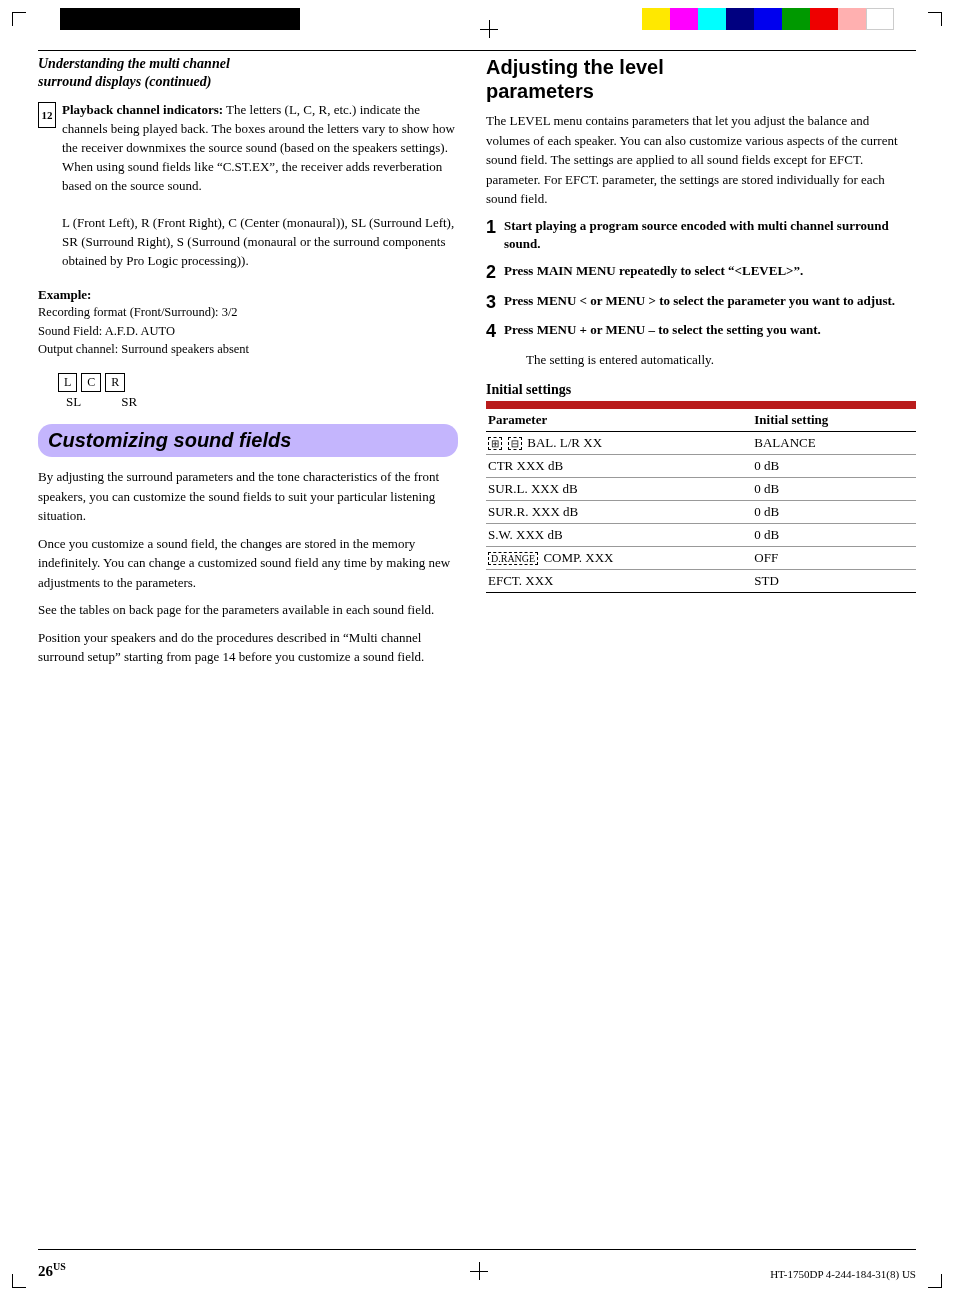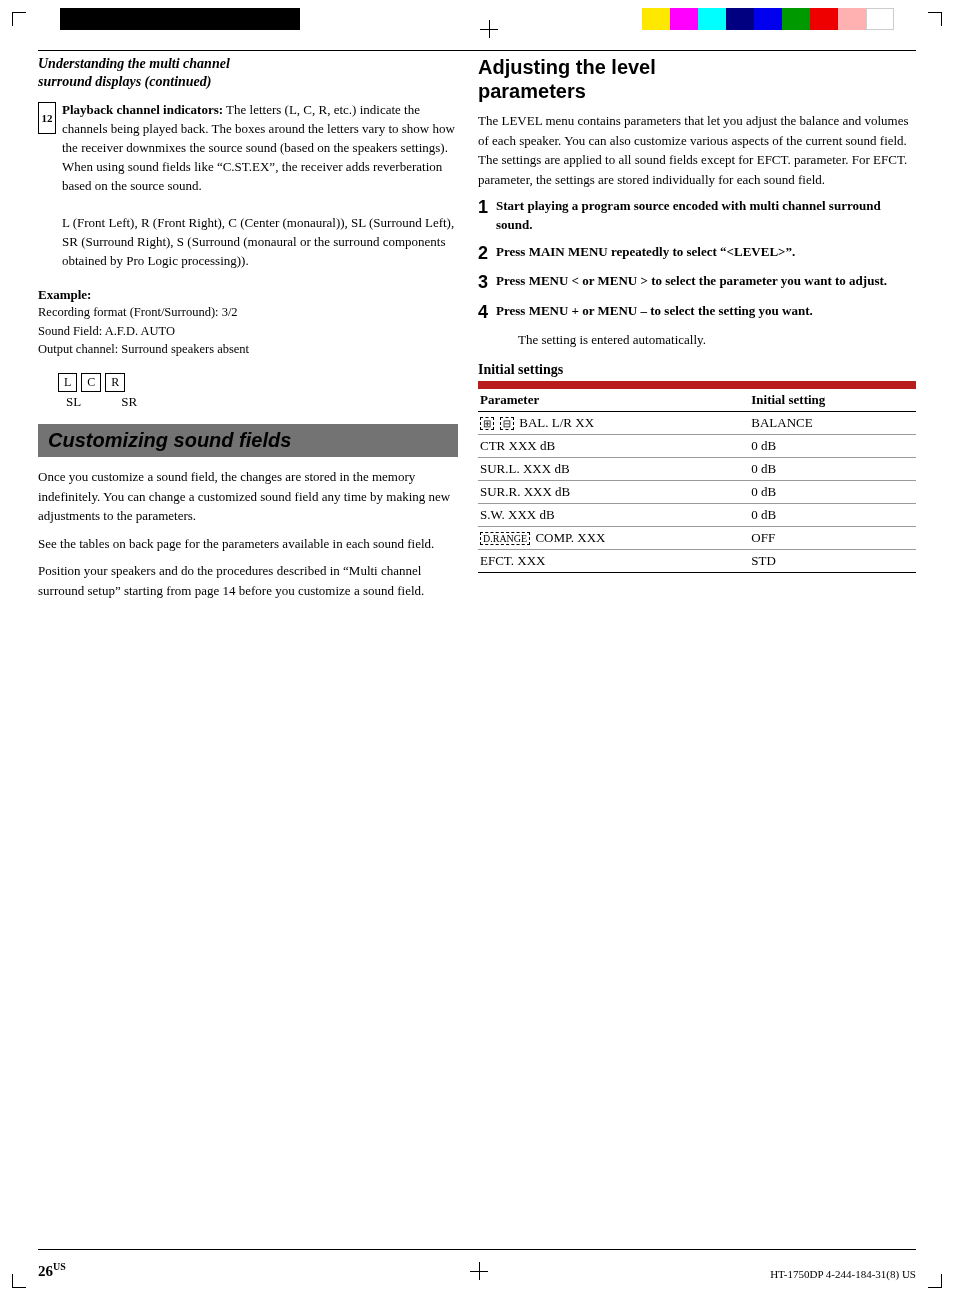--- a/index.html
+++ b/index.html
@@ -72,21 +72,21 @@
       left: 38px;
       right: 38px;
       bottom: 55px;
       display: flex;
       flex-direction: column;
     }
 
     
     .columns {
       display: flex;
-      gap: 20px;
+      gap: 28px;
       flex: 1;
     }
 
     .left-col {
       width: 420px;
       flex-shrink: 0;
     }
 
     .right-col {
       flex: 1;
@@ -107,21 +107,21 @@
       gap: 6px;
       margin-bottom: 8px;
     }
 
     .num-box {
       display: inline-flex;
       align-items: center;
       justify-content: center;
       border: 1.5px solid #000;
       width: 18px;
-      height: 32px;
+      height: 26px;
       font-size: 11px;
       font-weight: bold;
       flex-shrink: 0;
       margin-top: 1px;
       font-family: Liberation Serif, serif;
     }
 
     .item-content {
       flex: 1;
       line-height: 1.45;
@@ -165,23 +165,24 @@
     }
 
     .speaker-sl-sr {
       display: flex;
       gap: 40px;
       margin-left: 8px;
     }
 
     
     .banner {
-      background: #737373;
+      background: #c4b5fd;
       padding: 5px 10px;
       margin: 10px 0;
+      border-radius: 14px;
     }
 
     .banner h2 {
       font-size: 20px;
       font-weight: bold;
       font-style: italic;
       font-family: Arial, sans-serif;
     }
 
     
@@ -390,20 +391,21 @@
         <div class="speaker-sl-sr">
           <span>SL</span>
           <span>SR</span>
         </div>
       </div>
 
       <div class="banner">
         <h2>Customizing sound fields</h2>
       </div>
 
+      <p class="body-text">By adjusting the surround parameters and the tone characteristics of the front speakers, you can customize the sound fields to suit your particular listening situation.</p>
       <p class="body-text">Once you customize a sound field, the changes are stored in the memory indefinitely. You can change a customized sound field any time by making new adjustments to the parameters.</p>
       <p class="body-text">See the tables on back page for the parameters available in each sound field.</p>
 
       <p class="body-text">Position your speakers and do the procedures described in “Multi channel surround setup” starting from page 14 before you customize a sound field.</p>
 
     </div>
 
     <div class="right-col">
 
       <div class="section-title-bold">

